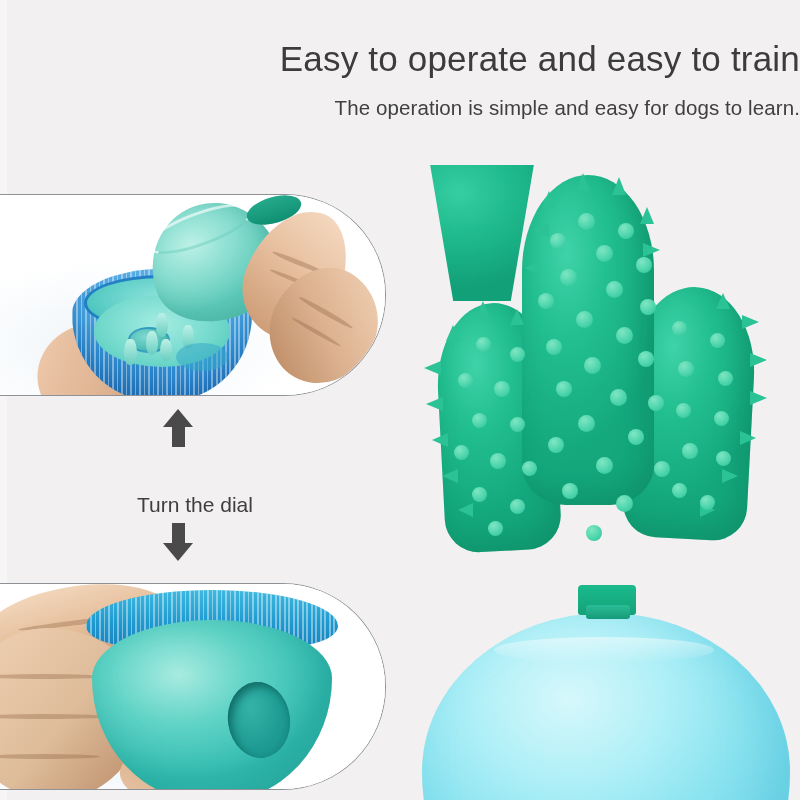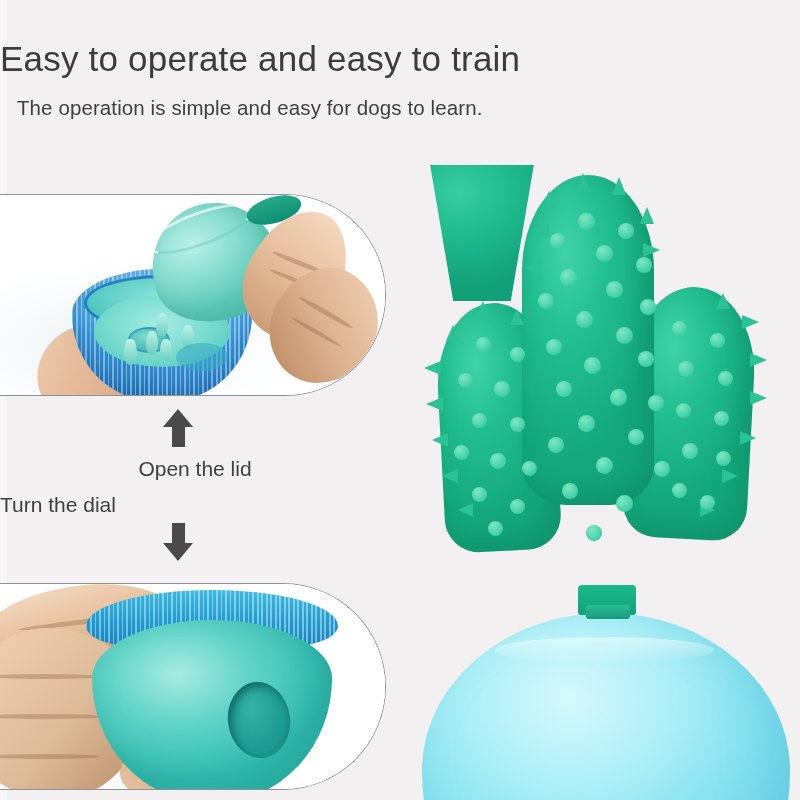--- a/index.html
+++ b/index.html
@@ -24,21 +24,21 @@
     width: 7px; height: 800px;
     background: #f7f6f6;
     z-index: 1;
   }
 
   
   #header {
     position: absolute;
     left: 0; top: 0;
     width: 800px;
-    text-align: left;
+    text-align: right;
     z-index: 5;
   }
   #headline {
     margin-top: 40px;
     font-size: 35px;
     font-weight: 400;
     color: #3c3c3c;
     letter-spacing: 0.2px;
     line-height: 1.1;
   }
@@ -305,21 +305,21 @@
     width: 390px;
     display: flex;
     justify-content: center;
     align-items: baseline;
     gap: 22px;
   }
   #label-dial-row {
     position: absolute;
     left: 0; top: 93px;
     width: 390px;
-    text-align: left;
+    text-align: center;
   }
   .step-label {
     font-size: 21px;
     color: #3f3f3f;
     font-weight: 400;
     white-space: nowrap;
   }
 
   
   #product {
@@ -466,21 +466,20 @@
 </div>
 
 <div id="instructions">
 
   <div id="arrow-up-wrap">
     <div class="arrow-head-up"></div>
     <div class="arrow-shaft"></div>
   </div>
 
   <div id="label-row">
-    <span class="step-label">Open the lid</span>
   </div>
 
   <div id="label-dial-row">
     <span class="step-label">Turn the dial</span>
   </div>
 
   <div id="arrow-down-wrap">
     <div class="arrow-shaft"></div>
     <div class="arrow-head-down"></div>
   </div>

